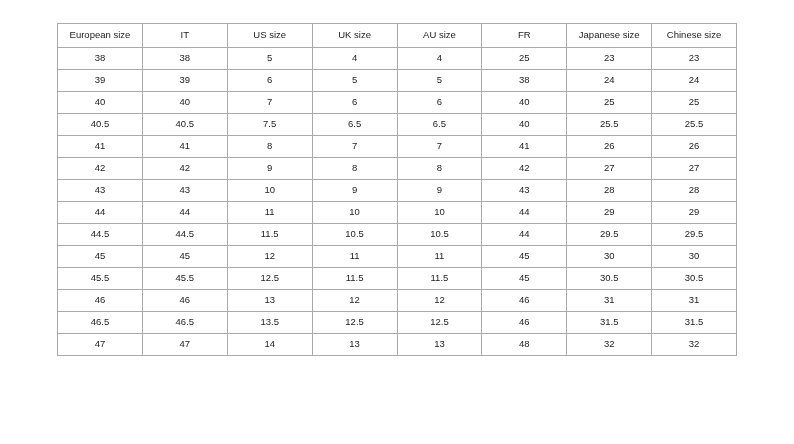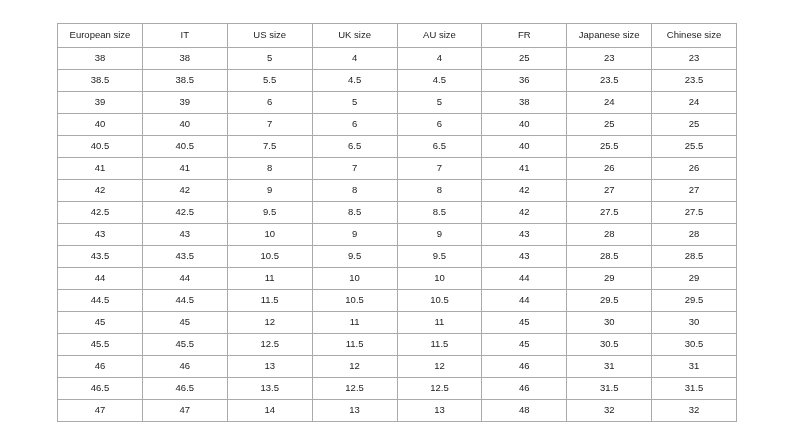--- a/index.html
+++ b/index.html
@@ -72,30 +72,20 @@
             <td>38</td>
             <td>38</td>
             <td>5</td>
             <td>4</td>
             <td>4</td>
             <td>25</td>
             <td>23</td>
             <td>23</td>
           </tr>
           <tr>
-            <td>38.5</td>
-            <td>38.5</td>
-            <td>5.5</td>
-            <td>4.5</td>
-            <td>4.5</td>
-            <td>36</td>
-            <td>23.5</td>
-            <td>23.5</td>
-          </tr>
-          <tr>
             <td>39</td>
             <td>39</td>
             <td>6</td>
             <td>5</td>
             <td>5</td>
             <td>38</td>
             <td>24</td>
             <td>24</td>
           </tr>
           <tr>
@@ -132,50 +122,30 @@
             <td>42</td>
             <td>42</td>
             <td>9</td>
             <td>8</td>
             <td>8</td>
             <td>42</td>
             <td>27</td>
             <td>27</td>
           </tr>
           <tr>
-            <td>42.5</td>
-            <td>42.5</td>
-            <td>9.5</td>
-            <td>8.5</td>
-            <td>8.5</td>
-            <td>42</td>
-            <td>27.5</td>
-            <td>27.5</td>
-          </tr>
-          <tr>
             <td>43</td>
             <td>43</td>
             <td>10</td>
             <td>9</td>
             <td>9</td>
             <td>43</td>
             <td>28</td>
             <td>28</td>
           </tr>
           <tr>
-            <td>43.5</td>
-            <td>43.5</td>
-            <td>10.5</td>
-            <td>9.5</td>
-            <td>9.5</td>
-            <td>43</td>
-            <td>28.5</td>
-            <td>28.5</td>
-          </tr>
-          <tr>
             <td>44</td>
             <td>44</td>
             <td>11</td>
             <td>10</td>
             <td>10</td>
             <td>44</td>
             <td>29</td>
             <td>29</td>
           </tr>
           <tr>

